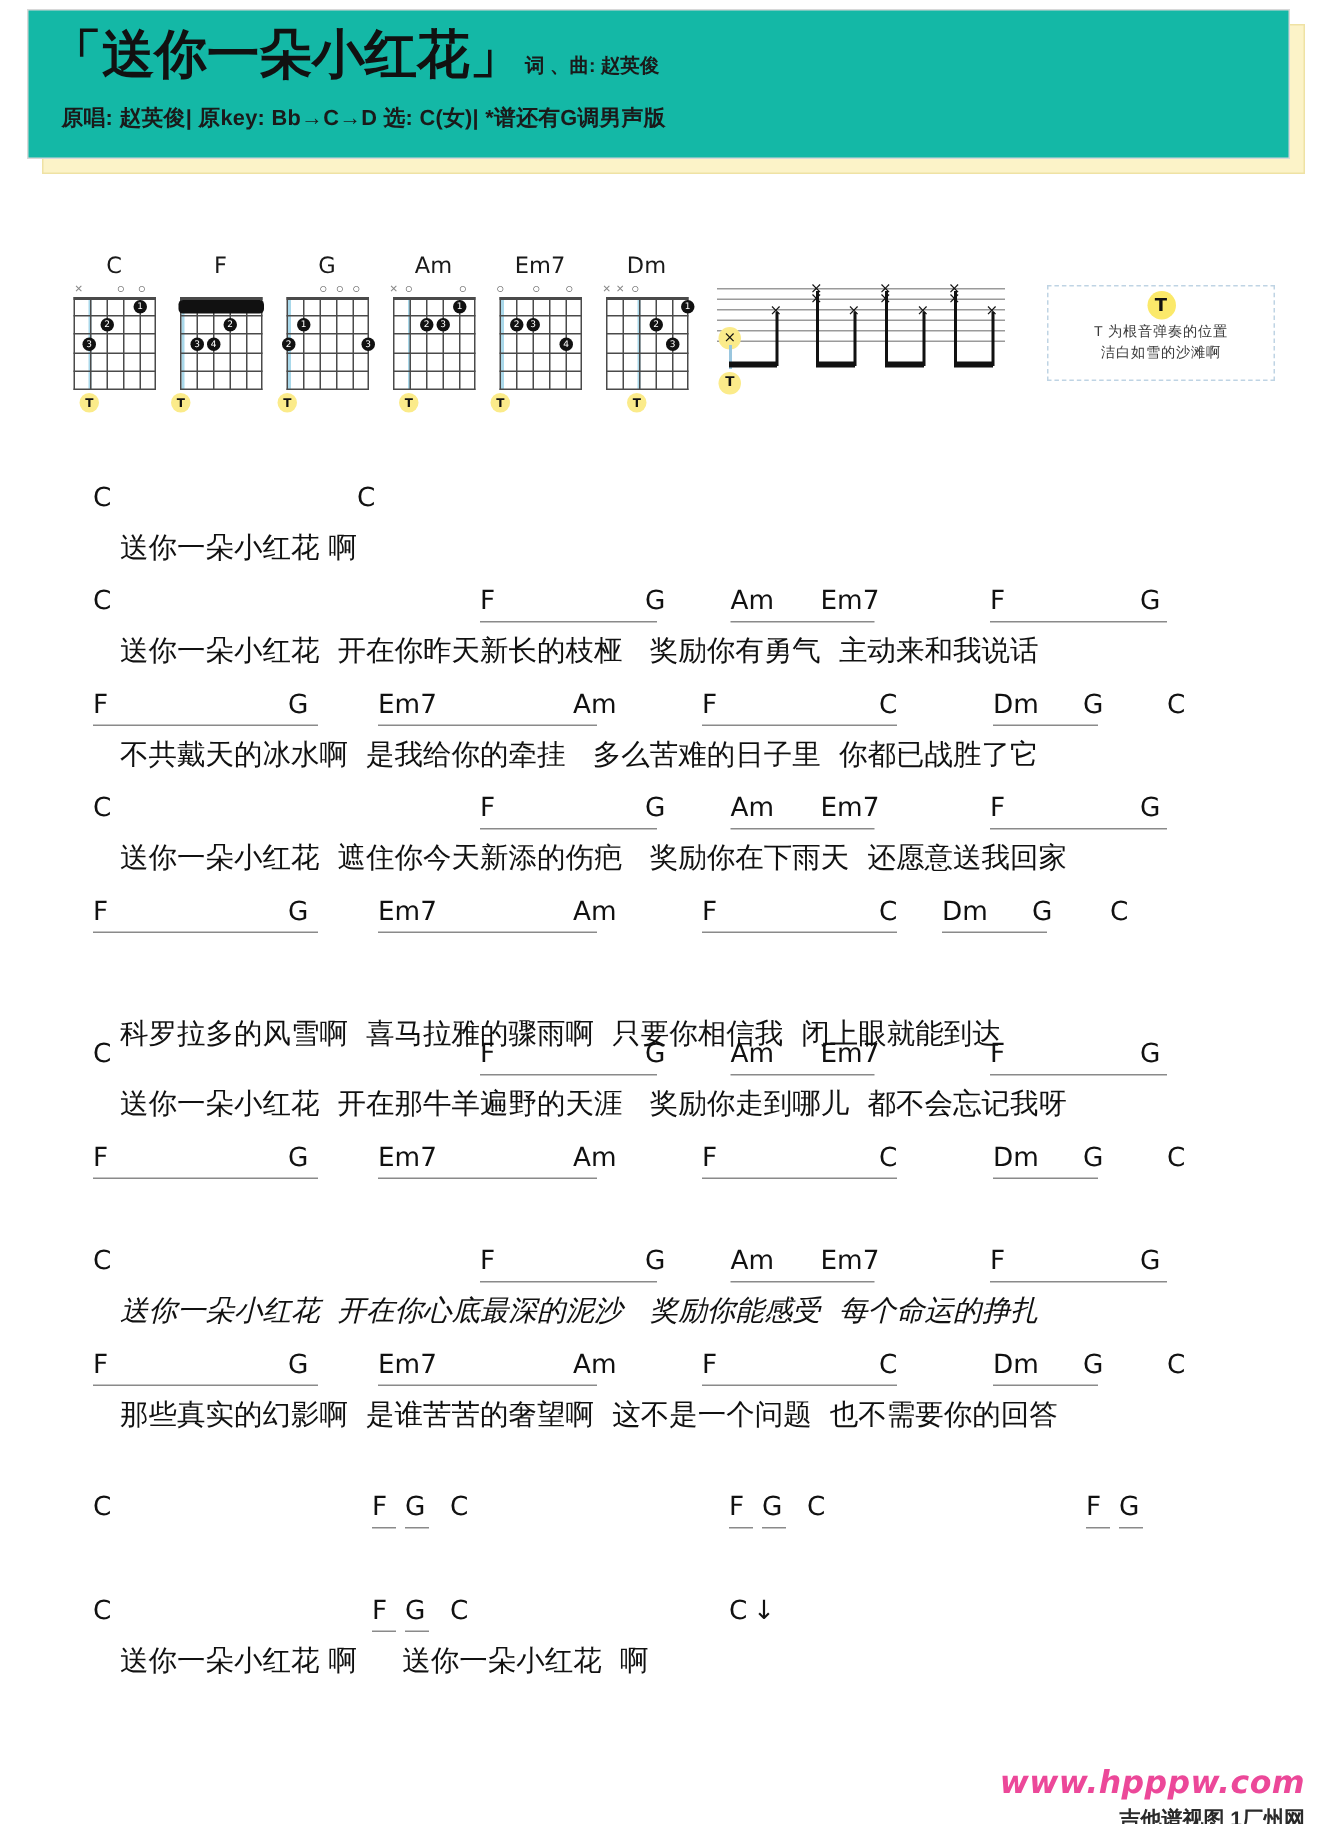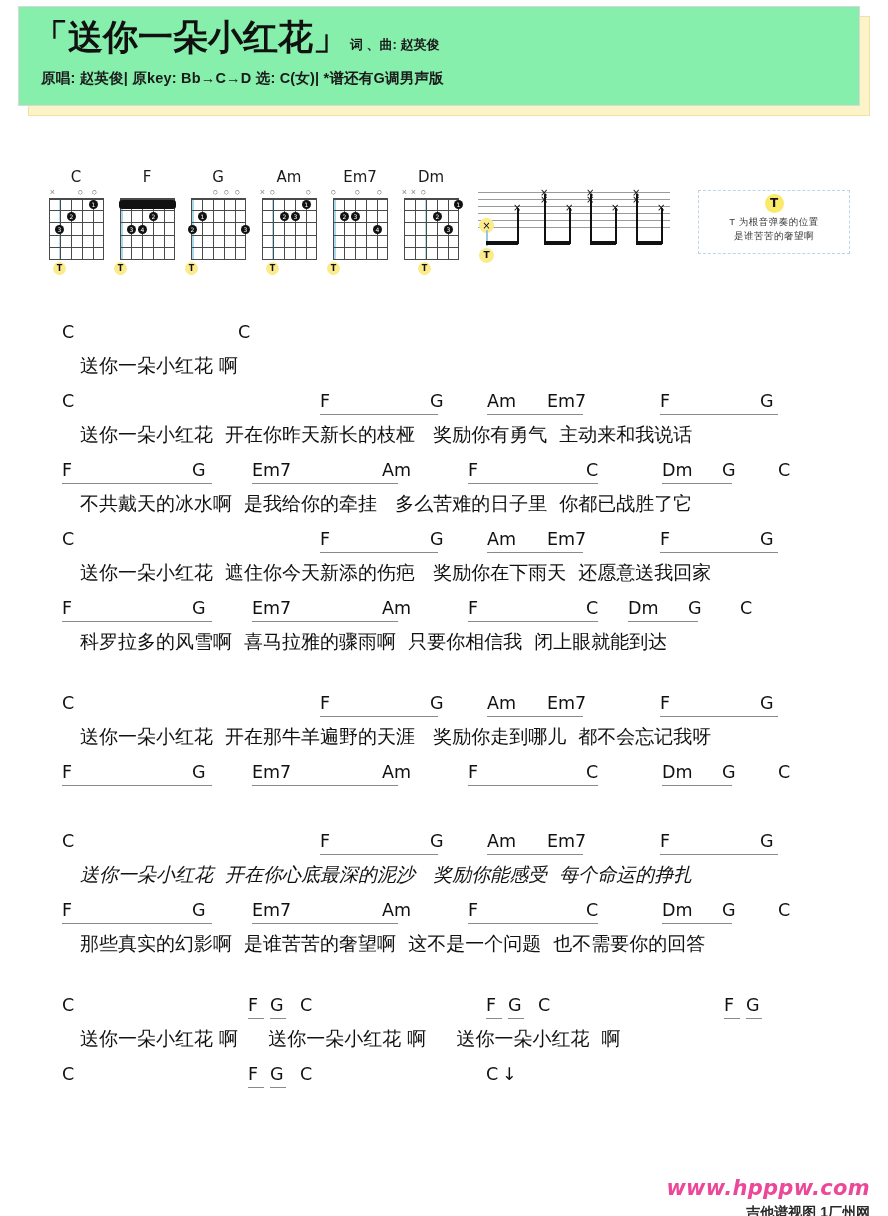--- a/index.html
+++ b/index.html
@@ -15,21 +15,21 @@
   #header-wrap { position: absolute; left: 18px; top: 6px; width: 852px; height: 110px; }
   #header-shadow {
     position: absolute; left: 10px; top: 10px;
     width: 842px; height: 100px;
     background: #fcf3c8;
     border: 1px solid #efe2a4;
   }
   #header-box {
     position: absolute; left: 0; top: 0;
     width: 842px; height: 100px;
-    background: #86efac;
+    background: #14b8a6;
     border: 1px solid #d8d8d8;
   }
   #title-row {
     position: absolute; left: 14px; top: 8px;
     display: flex; align-items: baseline;
   }
   .song-title {
     font-size: 35px; font-weight: 700; color: #111;
     letter-spacing: 0px; line-height: 44px;
     font-family: "DejaVu Sans", "Liberation Sans", sans-serif;
@@ -372,21 +372,21 @@
     <div class="rx" style="left:154px;top:9px;">×</div>
     <div class="stem" style="left:158px;top:8px;height:50px;"></div>
     <div class="rx" style="left:179px;top:17px;">×</div>
     <div class="stem" style="left:183px;top:22px;height:36px;"></div>
     <div class="beam" style="left:158px;top:55px;width:26px;"></div>
   </div>
 
   <div id="legend">
     <div id="legend-t">T</div>
     <div class="legend-line">T 为根音弹奏的位置</div>
-    <div class="legend-line">是谁苦苦的奢望啊</div>
+    <div class="legend-line">洁白如雪的沙滩啊</div>
   </div>
 
   <div id="body">
       <div class="block">
         <div class="line-pair">
           <div class="chordline">
             <span class="ch" style="left: 62px;">C</span>
             <span class="ch" style="left: 238px;">C</span>
           </div>
           <div class="lyricline">
@@ -443,21 +443,21 @@
             <span class="ch" style="left: 192px;">G</span>
             <span class="ch u" style="left: 252px; min-width: 146px;">Em7</span>
             <span class="ch" style="left: 382px;">Am</span>
             <span class="ch u" style="left: 468px; min-width: 130px;">F</span>
             <span class="ch" style="left: 586px;">C</span>
             <span class="ch u" style="left: 628px; min-width: 70px;">Dm</span>
             <span class="ch" style="left: 688px;">G</span>
             <span class="ch" style="left: 740px;">C</span>
           </div>
           <div class="lyricline">
-            <span class="ly" style="left: 80px;">科罗拉多的风雪啊  喜马拉雅的骤雨啊  只要你相信我  闭上眼就能到达</span>
+            <span class="ly" style="left: 80px; margin-top: 48px;">科罗拉多的风雪啊  喜马拉雅的骤雨啊  只要你相信我  闭上眼就能到达</span>
           </div>
         </div>
       </div>
       <div class="block gap">
         <div class="line-pair">
           <div class="chordline">
             <span class="ch" style="left: 62px;">C</span>
             <span class="ch u" style="left: 320px; min-width: 118px;">F</span>
             <span class="ch" style="left: 430px;">G</span>
             <span class="ch u" style="left: 487px; min-width: 96px;">Am</span>
@@ -519,33 +519,33 @@
             <span class="ch" style="left: 62px;">C</span>
             <span class="ch u" style="left: 248px; min-width: 16px;">F</span>
             <span class="ch u" style="left: 270px; min-width: 16px;">G</span>
             <span class="ch" style="left: 300px;">C</span>
             <span class="ch u" style="left: 486px; min-width: 16px;">F</span>
             <span class="ch u" style="left: 508px; min-width: 16px;">G</span>
             <span class="ch" style="left: 538px;">C</span>
             <span class="ch u" style="left: 724px; min-width: 16px;">F</span>
             <span class="ch u" style="left: 746px; min-width: 16px;">G</span>
           </div>
-          <div class="lyricline">
-            <span class="ly" style="left: 80px;">送你一朵小红花 啊     送你一朵小红花 啊     送你一朵小红花  啊</span>
-          </div>
         </div>
         <div class="line-pair">
           <div class="chordline">
             <span class="ch" style="left: 62px;">C</span>
             <span class="ch u" style="left: 248px; min-width: 16px;">F</span>
             <span class="ch u" style="left: 270px; min-width: 16px;">G</span>
             <span class="ch" style="left: 300px;">C</span>
             <span class="ch" style="left: 486px;">C</span>
             <span class="ch arrow" style="left: 502px;">↓</span>
           </div>
+          <div class="lyricline">
+            <span class="ly" style="left: 80px;">送你一朵小红花 啊     送你一朵小红花  啊</span>
+          </div>
         </div>
       </div>
     </div>
 
   <div id="footer">
     <div id="site">www.hpppw.com</div>
     <div id="sub-footer">
       <span>吉他谱视图  1厂州网</span>
     </div>
   </div>

